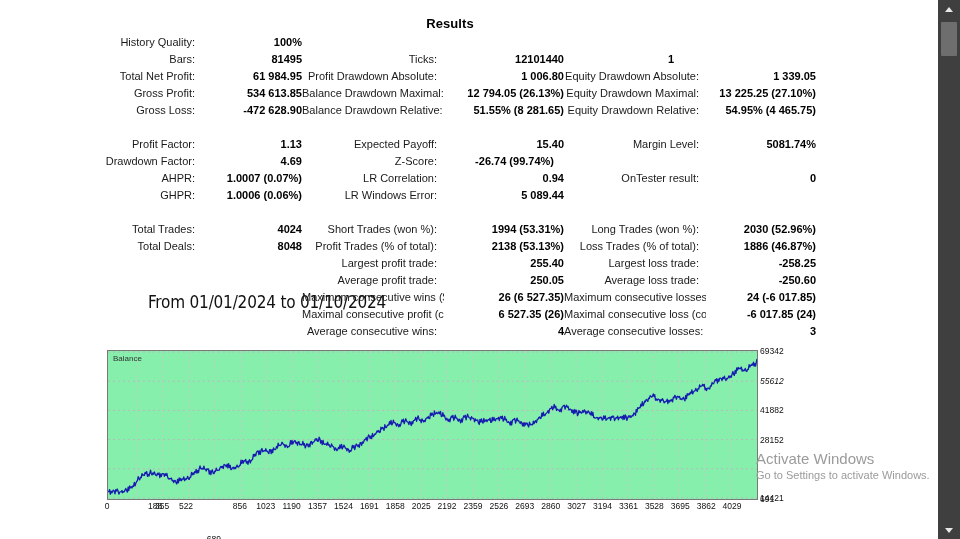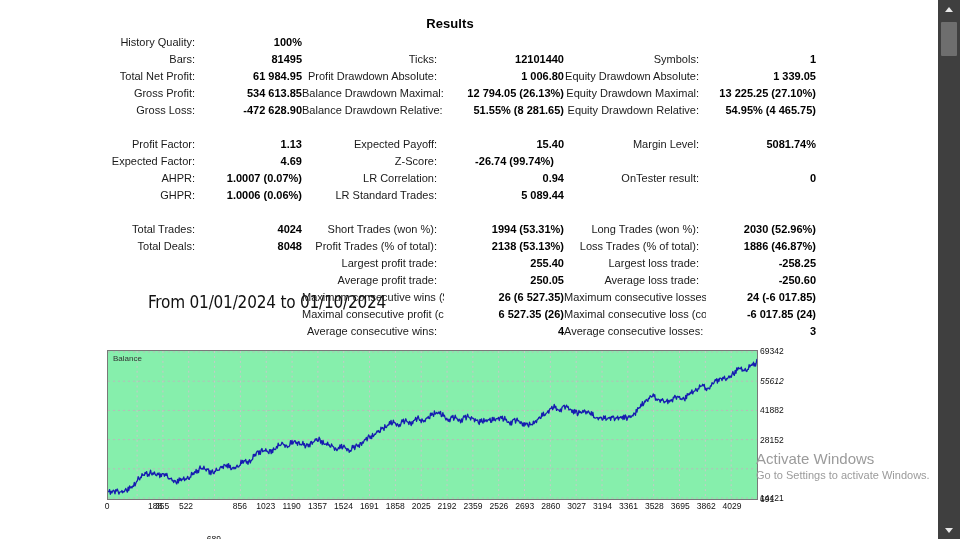--- a/index.html
+++ b/index.html
@@ -241,21 +241,20 @@
         <div class="stat-row">
           <div class="cell col1">
             <div class="lbl">Bars:</div>
             <div class="val">81495</div>
           </div>
           <div class="cell col2">
             <div class="lbl">Ticks:</div>
             <div class="val">12101440</div>
           </div>
           <div class="cell col3">
-            <div class="lbl">Symbols:</div>
             <div class="val">1</div>
           </div>
         </div>
         <div class="stat-row">
           <div class="cell col1">
             <div class="lbl">Total Net Profit:</div>
             <div class="val">61 984.95</div>
           </div>
           <div class="cell col2">
             <div class="lbl">Profit Drawdown Absolute:</div>
@@ -306,21 +305,21 @@
             <div class="lbl">Expected Payoff:</div>
             <div class="val">15.40</div>
           </div>
           <div class="cell col3">
             <div class="lbl">Margin Level:</div>
             <div class="val">5081.74%</div>
           </div>
         </div>
         <div class="stat-row">
           <div class="cell col1">
-            <div class="lbl">Expected Factor:</div>
+            <div class="lbl">Drawdown Factor:</div>
             <div class="val">4.69</div>
           </div>
           <div class="cell col3">
             <div class="lbl">Z-Score:</div>
             <div class="val">-26.74 (99.74%)</div>
           </div>
         </div>
         <div class="stat-row">
           <div class="cell col1">
             <div class="lbl">AHPR:</div>
@@ -334,21 +333,21 @@
             <div class="lbl">OnTester result:</div>
             <div class="val">0</div>
           </div>
         </div>
         <div class="stat-row">
           <div class="cell col1">
             <div class="lbl">GHPR:</div>
             <div class="val">1.0006 (0.06%)</div>
           </div>
           <div class="cell col2">
-            <div class="lbl">LR Standard Trades:</div>
+            <div class="lbl">LR Windows Error:</div>
             <div class="val">5 089.44</div>
           </div>
           <div class="cell col3">
             <div class="lbl"></div>
             <div class="val"></div>
           </div>
         </div>
       </div>
       <div class="spacer-row"></div>
       <div class="stat-block">

